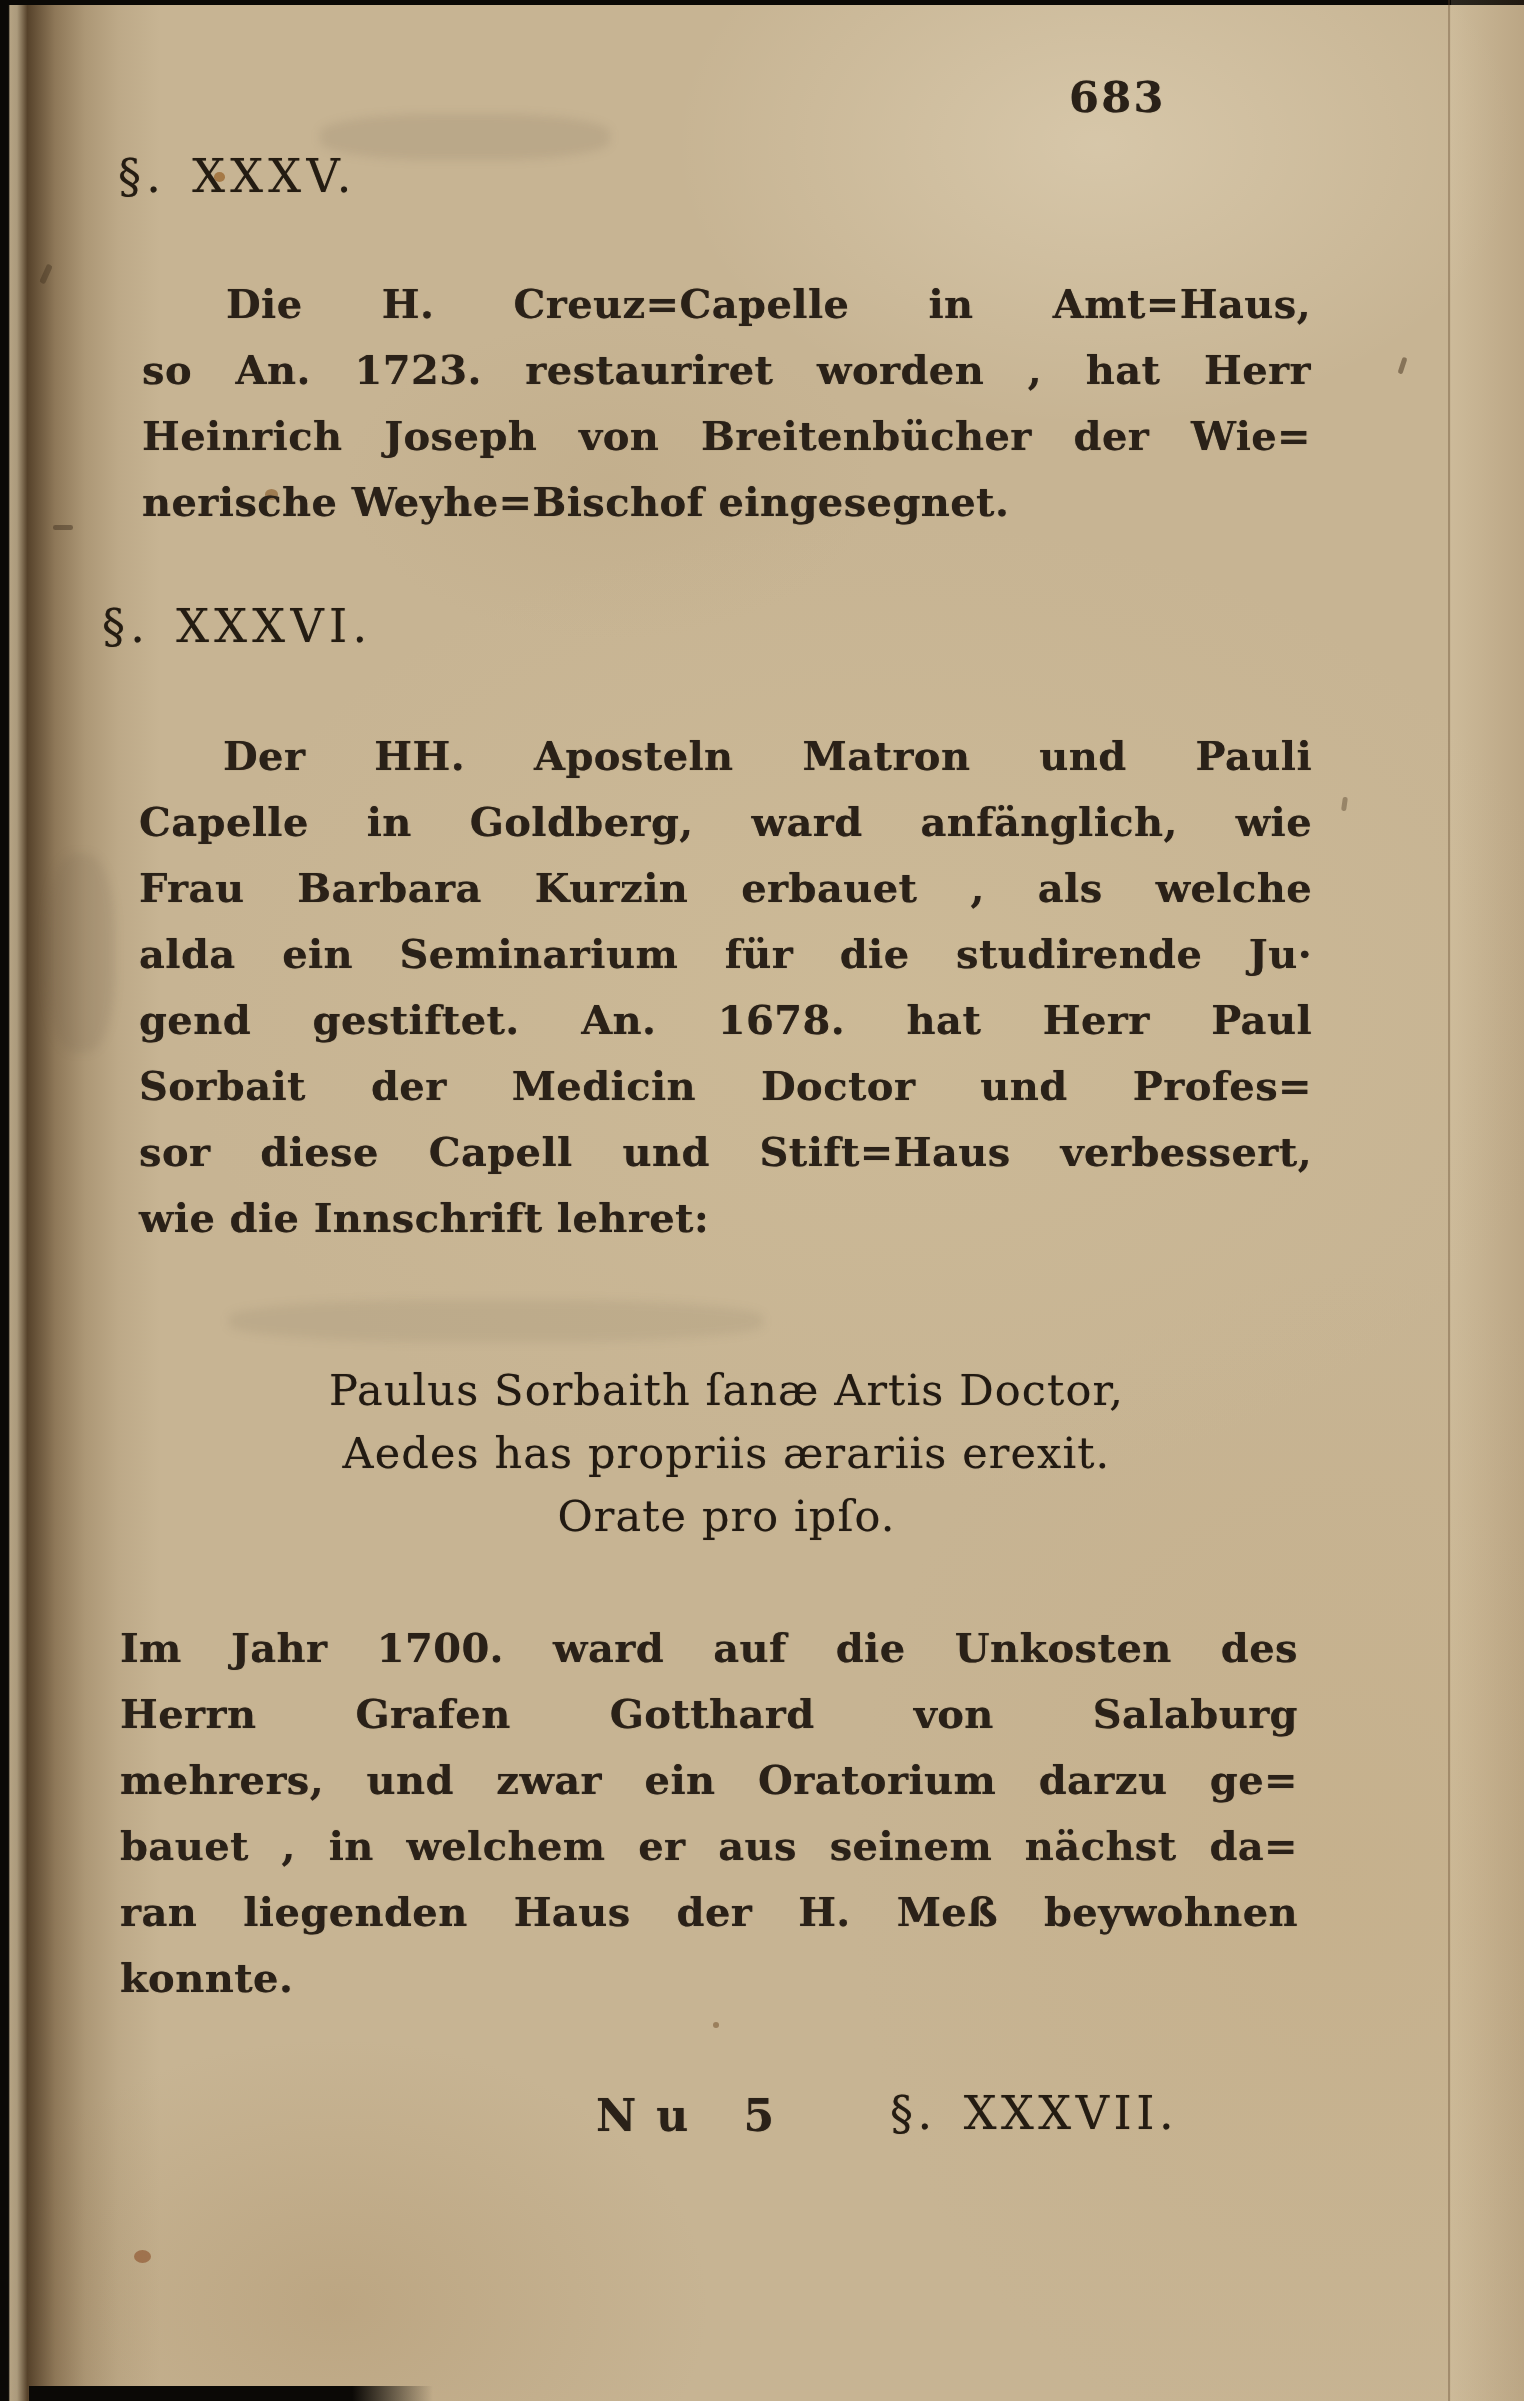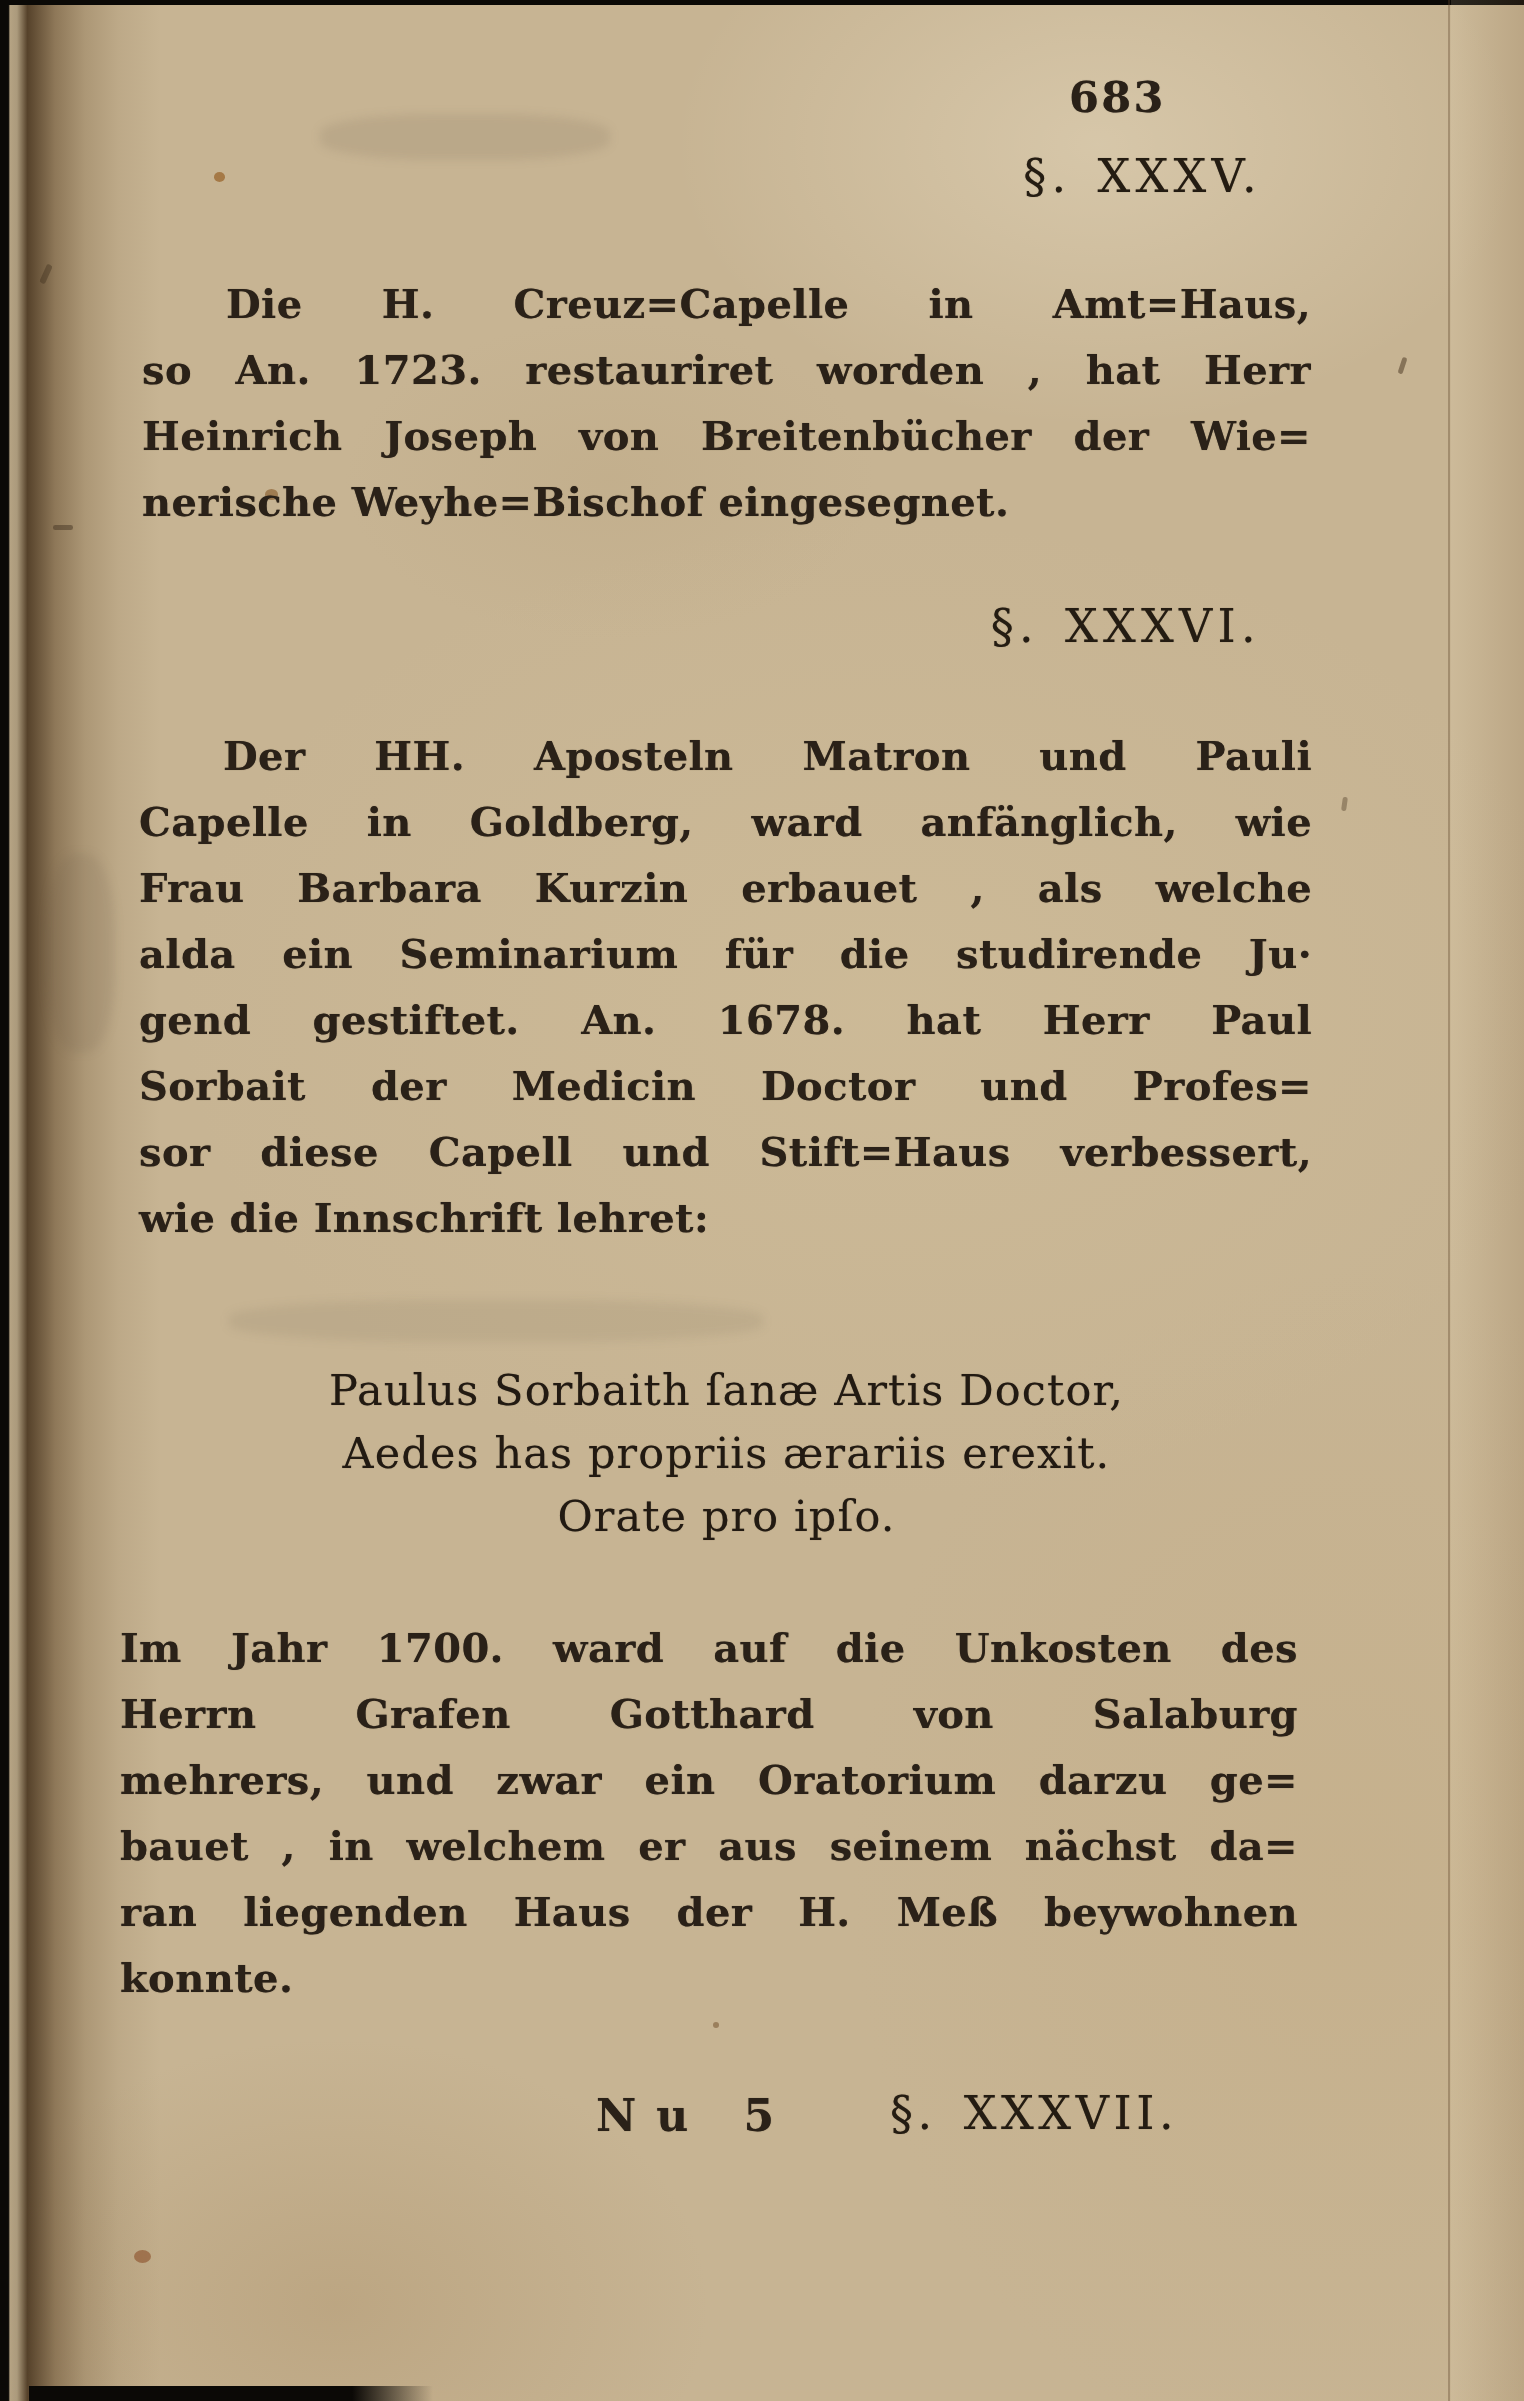--- a/index.html
+++ b/index.html
@@ -37,21 +37,21 @@
 
   
   .speck{position:absolute;border-radius:50%;}
   .streak{position:absolute;filter:blur(4.6px);border-radius:40%;}
 
   
   .abs{position:absolute;}
   .header-title{font-size:49px;font-weight:bold;letter-spacing:1.5px;word-spacing:9.1px;white-space:nowrap;
     text-shadow:0 0 0.8px rgba(35,26,16,0.65);}
   .pagenum{font-size:43px;font-weight:bold;letter-spacing:2.3px;text-shadow:0 0 0.8px rgba(35,26,16,0.6);}
-  .sec-heading{width:1144px;text-align:right;font-size:46px;font-weight:normal;
+  .sec-heading{width:1144px;text-align:left;font-size:46px;font-weight:normal;
     letter-spacing:5.3px;word-spacing:6.1px;color:#241c12;transform:translateX(-23px);
     text-shadow:0 0 0.8px rgba(35,26,16,0.55);}
   .para{line-height:66px;}
   .line{height:66px;font-size:40px;font-weight:bold;letter-spacing:0.4px;
     text-align:justify;text-align-last:justify;white-space:normal;
     text-shadow:0 0 0.8px rgba(40,30,18,0.6);}
   .line.end{text-align-last:left;}
   .line.indent{text-indent:84px;}
   .latin{line-height:63px;}
   .latin .lline{height:63px;font-size:43px;font-weight:normal;text-align:center;
@@ -87,21 +87,21 @@
 
   <div class="abs sec-heading" style="left:141px;top:149px;">§. XXXV.</div>
 
   <div class="abs para" style="left:142px;top:271px;width:1169px;">
     <div class="line indent">Die H. Creuz=Capelle in Amt=Haus,</div>
     <div class="line">so An. 1723. restauriret worden , hat Herr</div>
     <div class="line">Heinrich Joseph von Breitenbücher der Wie=</div>
     <div class="line end">nerische Weyhe=Bischof eingesegnet.</div>
   </div>
 
-  <div class="abs sec-heading" style="left:140px;top:599px;">§. XXXVI.</div>
+  <div class="abs sec-heading" style="left:125px;top:599px;">§. XXXVI.</div>
 
   <div class="abs para" style="left:139px;top:723px;width:1173px;">
     <div class="line indent">Der HH. Aposteln Matron und Pauli</div>
     <div class="line">Capelle in Goldberg, ward anfänglich, wie</div>
     <div class="line">Frau Barbara Kurzin erbauet , als welche</div>
     <div class="line">alda ein Seminarium für die studirende Ju·</div>
     <div class="line">gend gestiftet. An. 1678. hat Herr Paul</div>
     <div class="line">Sorbait der Medicin Doctor und Profes=</div>
     <div class="line">sor diese Capell und Stift=Haus verbessert,</div>
     <div class="line end">wie die Innschrift lehret:</div>

